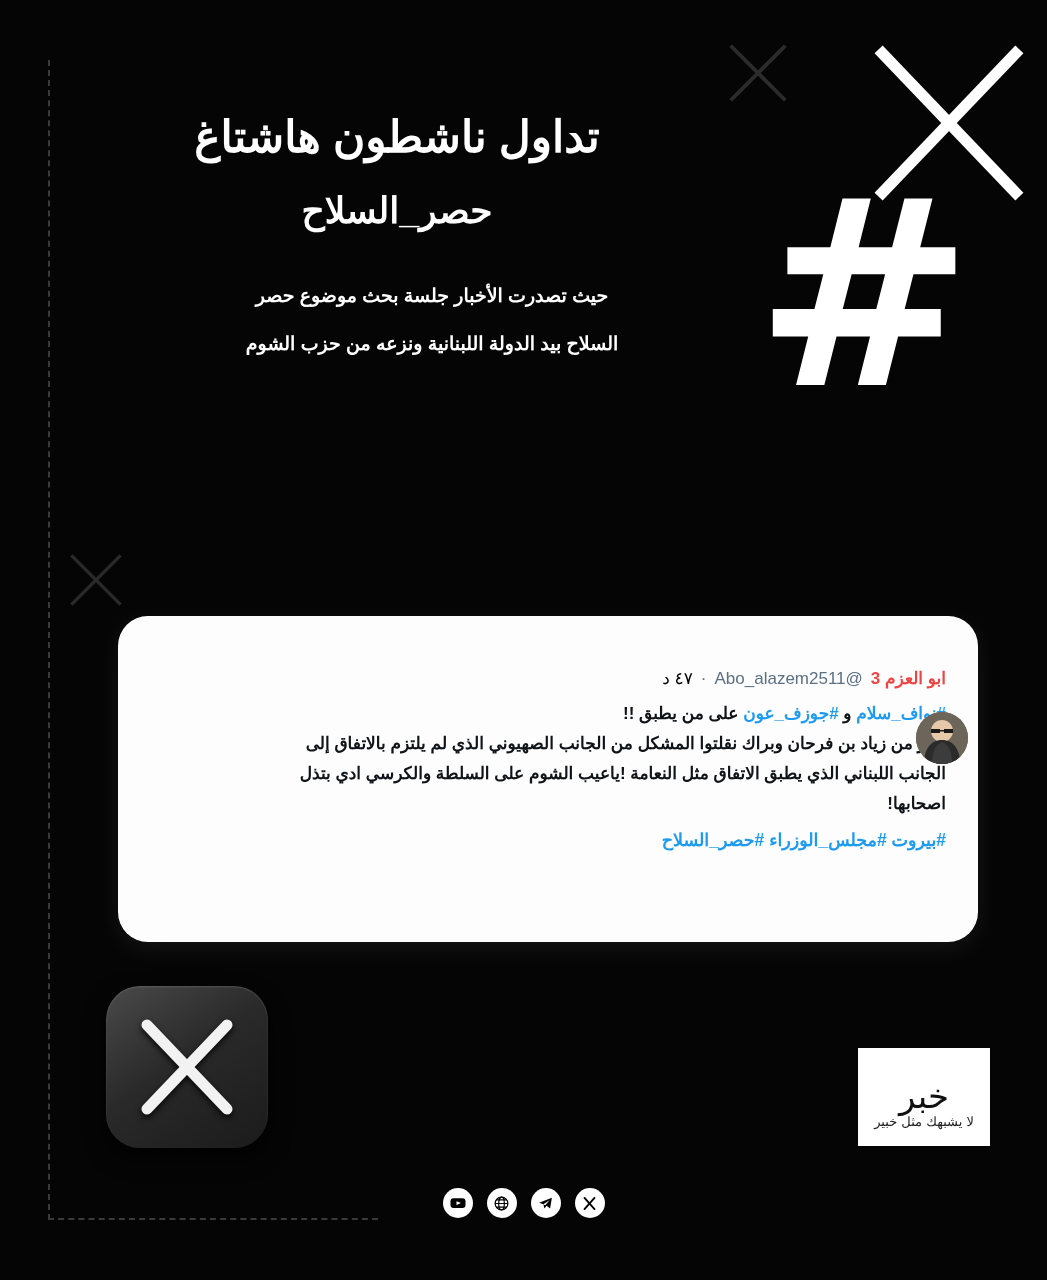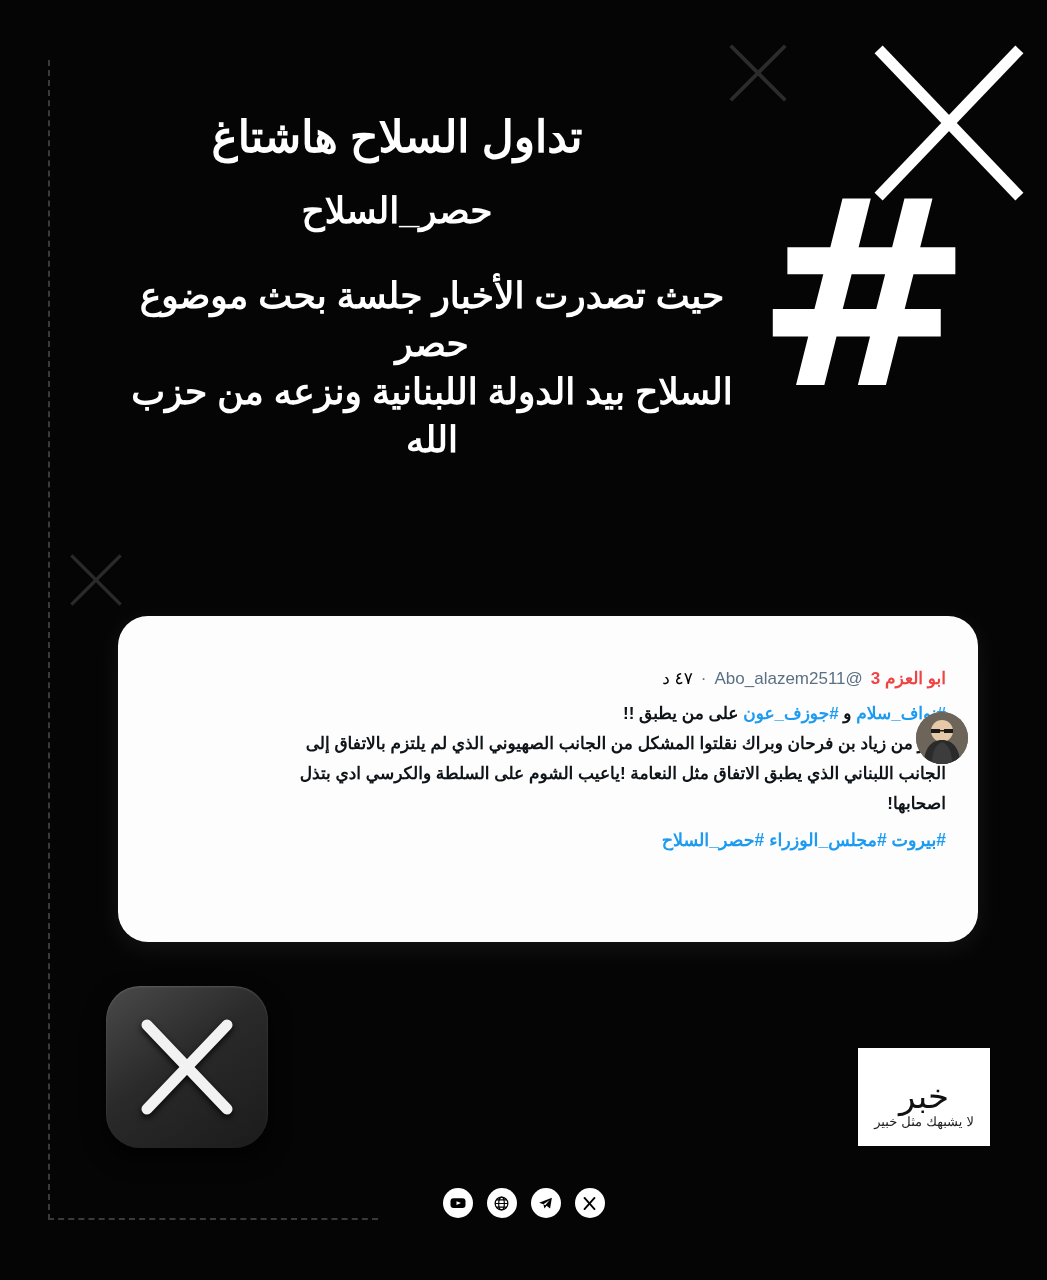--- a/index.html
+++ b/index.html
@@ -94,21 +94,21 @@
     line-height: 74px;
     font-weight: 700;
   }
   .sub {
     position: absolute;
     top: 272px;
     right: 290px;
     width: 650px;
     text-align: center;
     color: #ffffff;
-    font-size: 36px;
+    font-size: 19px;
     line-height: 48px;
     font-weight: 700;
   }
 
   
   .card {
     position: absolute;
     left: 118px;
     top: 616px;
     width: 860px;
@@ -265,27 +265,27 @@
   <div class="x-small">
     <svg viewBox="0 0 100 100" width="56" height="64" fill="none" stroke="currentColor" stroke-width="6">
       <path d="M6 6 L94 94"></path>
       <path d="M94 6 L6 94"></path>
     </svg>
   </div>
 
   <div class="hash">#</div>
 
   <div class="headline">
-    <div class="l1">تداول السلاح هاشتاغ</div>
+    <div class="l1">تداول ناشطون هاشتاغ</div>
     <div class="l2">حصر_السلاح</div>
   </div>
 
   <div class="sub">
     <div>حيث تصدرت الأخبار جلسة بحث موضوع حصر</div>
-    <div>السلاح بيد الدولة اللبنانية ونزعه من حزب الله</div>
+    <div>السلاح بيد الدولة اللبنانية ونزعه من حزب الشوم</div>
   </div>
 
   <div class="card">
     <div class="tweet">
       <div class="tweet-head">
         <span class="tweet-name">ابو العزم 3</span>
         <span class="tweet-handle">@Abo_alazem2511</span>
         <span class="tweet-handle">·</span>
         <span class="tweet-time">٤٧ د</span>
       </div>

